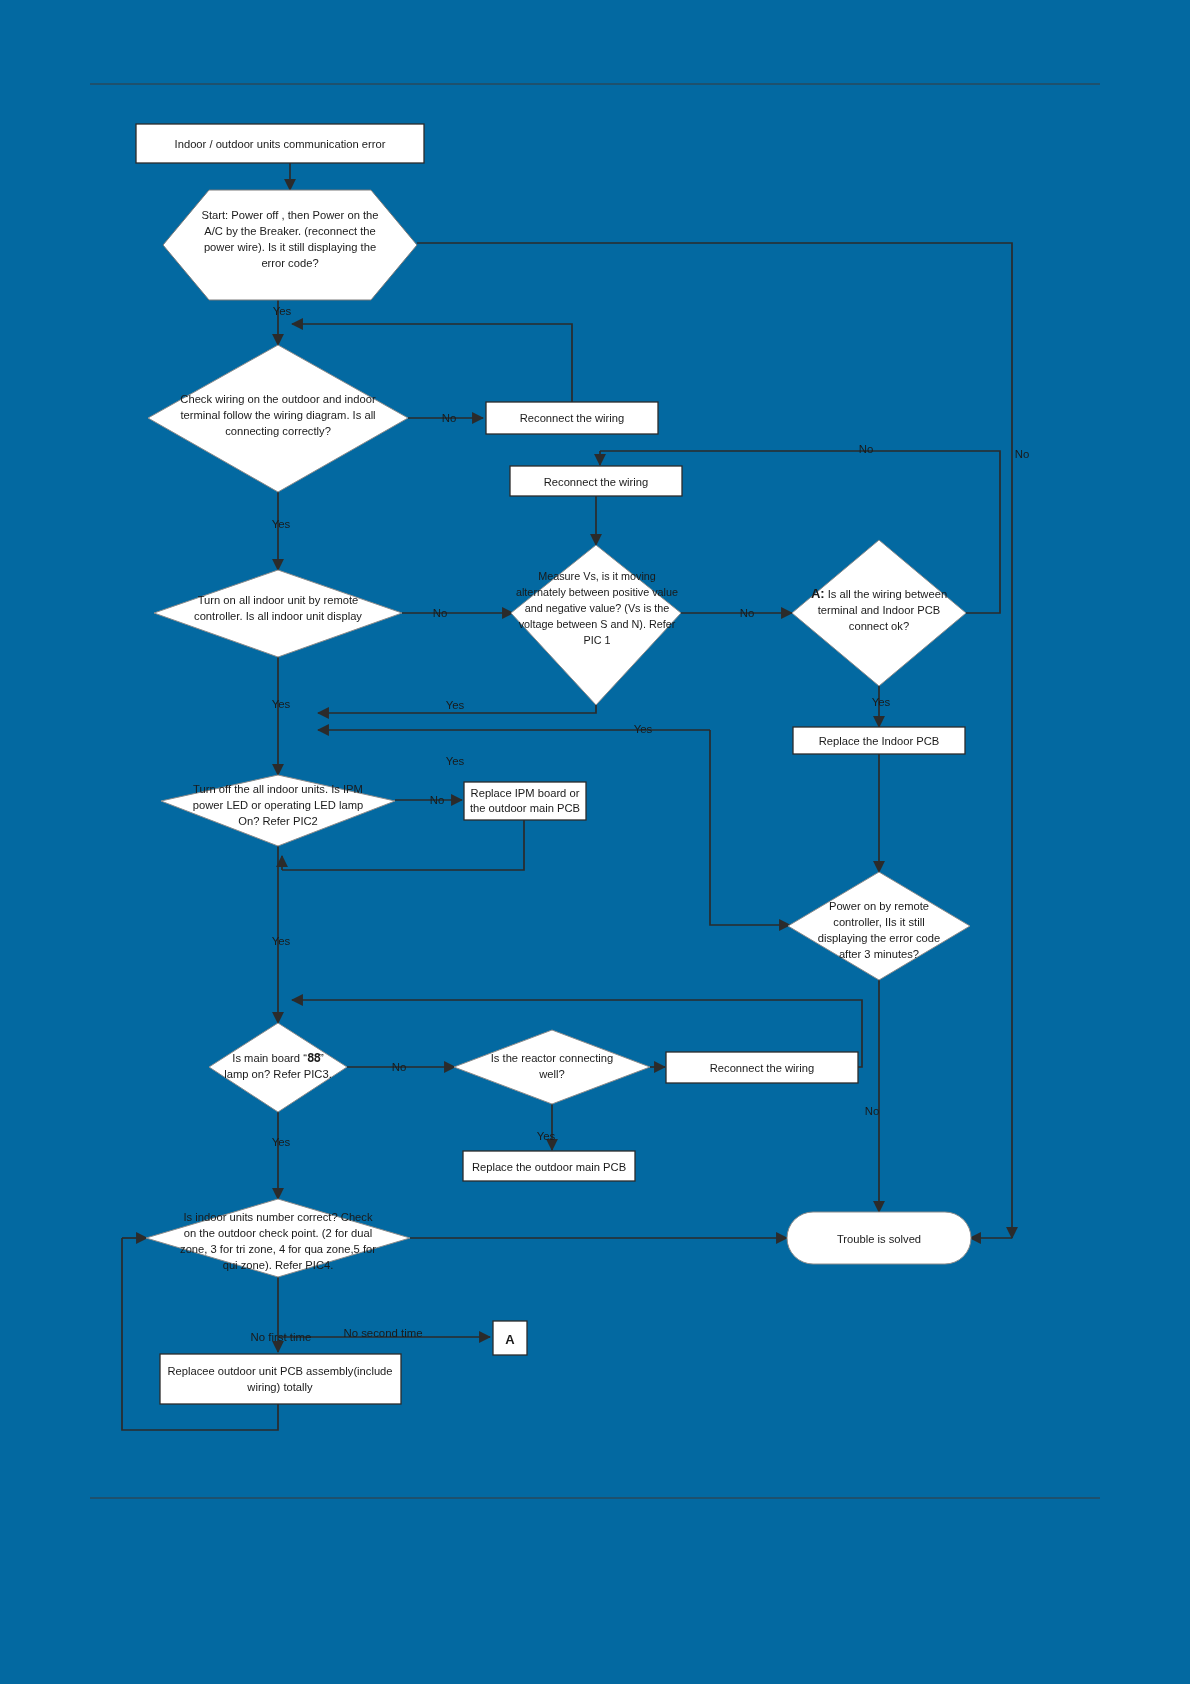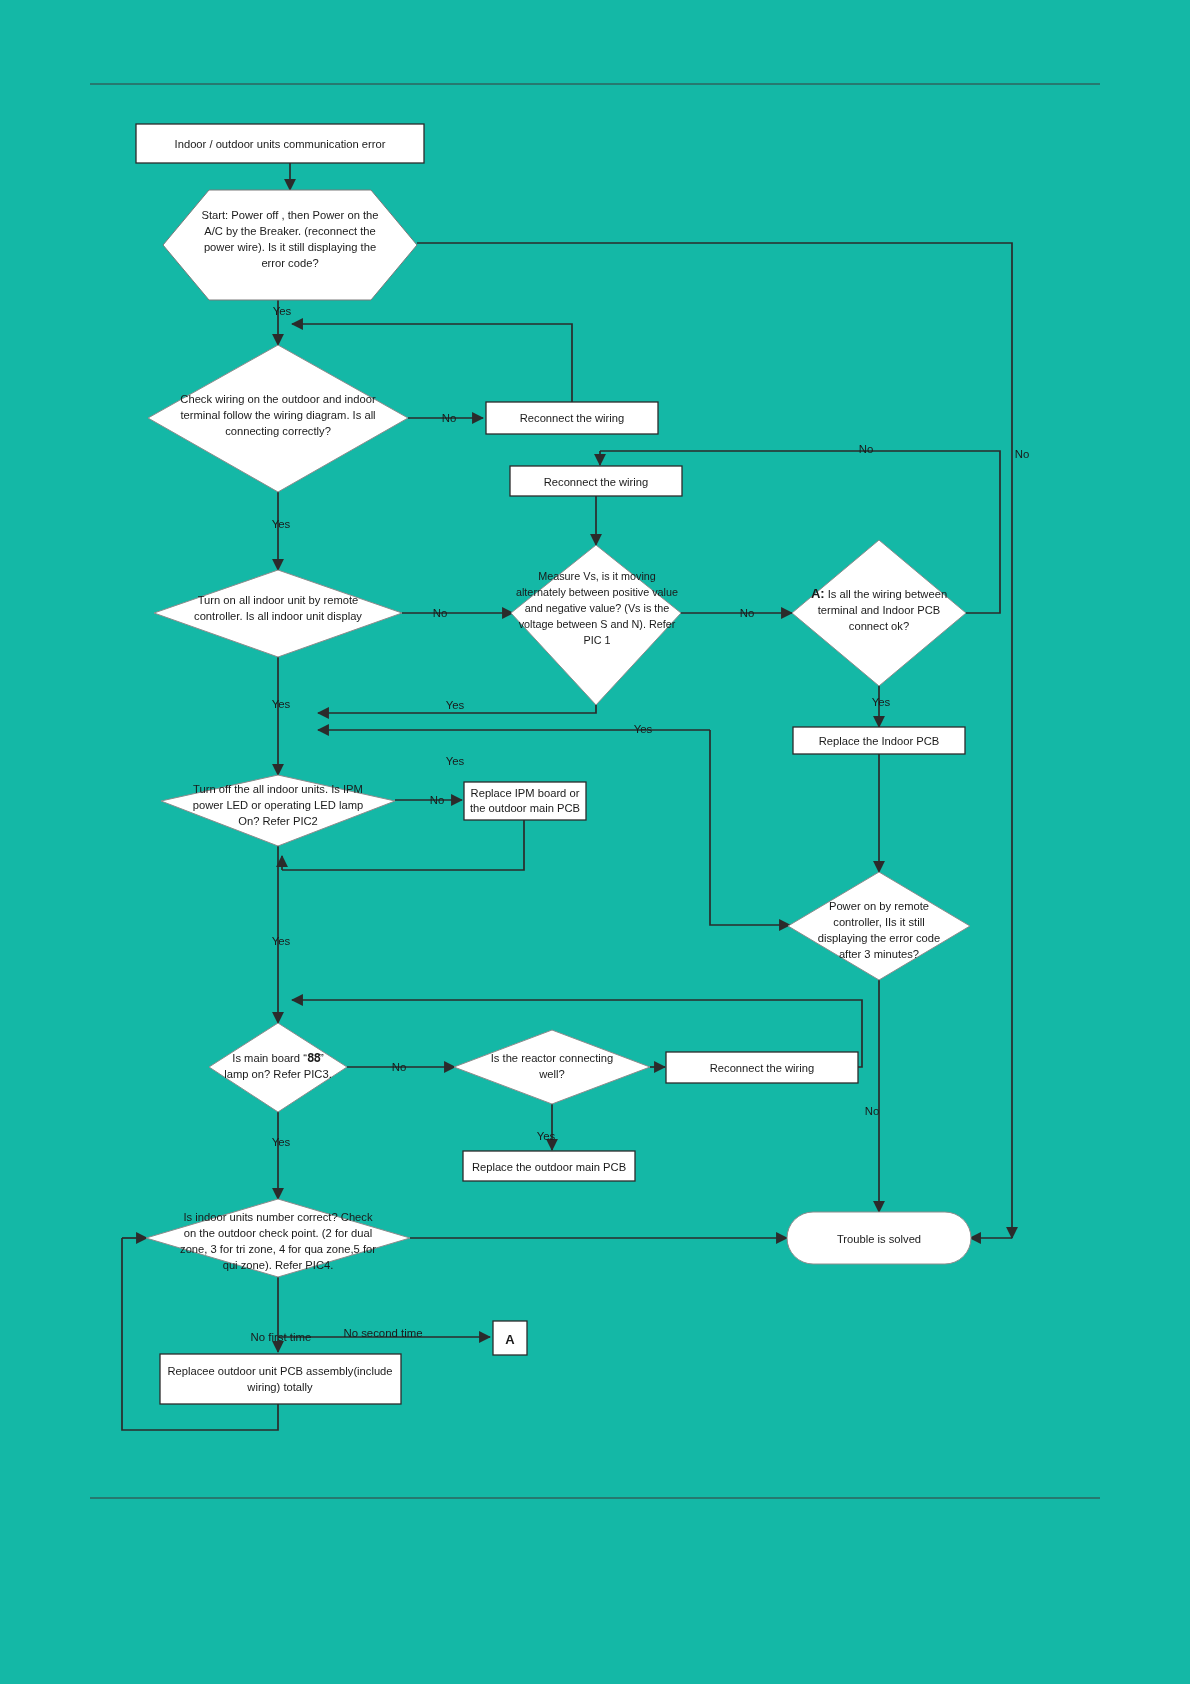--- a/index.html
+++ b/index.html
@@ -7,21 +7,21 @@
     padding: 0;
     background: #ffffff;
   }
   body {
     font-family: "Liberation Sans", sans-serif;
   }
   #page {
     position: relative;
     width: 1190px;
     height: 1684px;
-    background: #14b8a6;
+    background: #0369a1;
     overflow: hidden;
   }
   svg#flow {
     position: absolute;
     left: 0;
     top: 0;
     width: 1190px;
     height: 1684px;
   }
   .rule {

